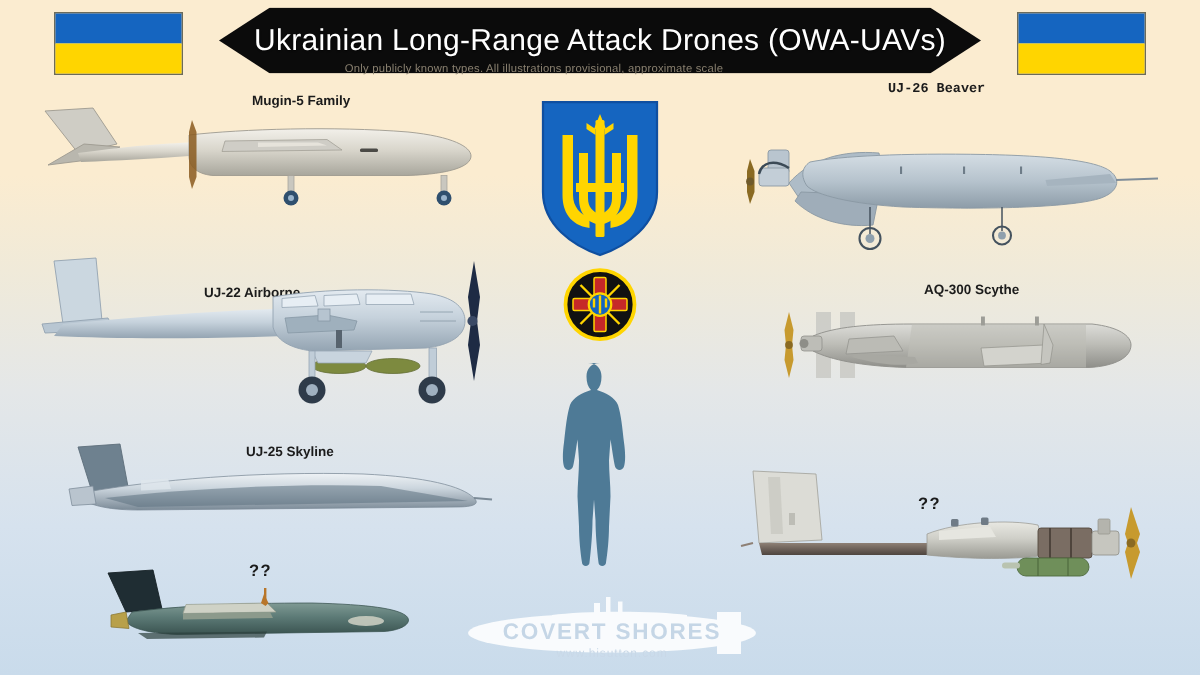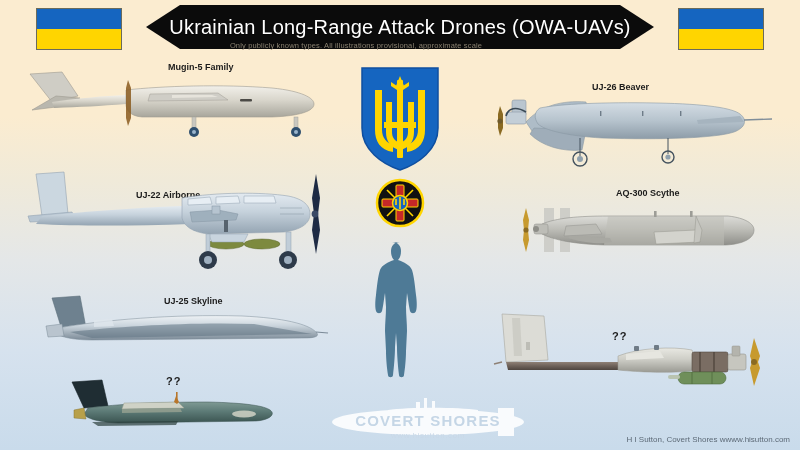--- a/index.html
+++ b/index.html
@@ -42,21 +42,21 @@
   .emblem { position:absolute; left:375px; top:178px; width:50px; height:50px; }
 
   
   .human { position:absolute; left:366px; top:240px; width:68px; height:140px; }
 
   
   .drone { position:absolute; }
   .drone svg { display:block; overflow:visible; }
 
   
-  .watermark { position:absolute; left:328px; top:392px; width:210px; height:54px; opacity:.92; }
+  .watermark { position:absolute; left:308px; top:392px; width:210px; height:54px; opacity:.92; }
   .credit {
     position:absolute; right:10px; bottom:6px; font-size:8px; color:#5d6a77; white-space:nowrap;
   }
 </style>
 </head>
 <body>
 
 <div class="stage">
 
   <div class="flag left">
@@ -134,21 +134,21 @@
       <path d="M106 18 L109 26 L109 56 L106 64 L104 56 L104 26 Z" fill="#8a5a1e" opacity=".85"></path>
       <rect x="170" y="55" width="4" height="12" fill="#c9c7bf" stroke="#a5a29a" stroke-width=".5"></rect>
       <rect x="272" y="55" width="4" height="12" fill="#c9c7bf" stroke="#a5a29a" stroke-width=".5"></rect>
       <circle cx="172" cy="70" r="5" fill="#2f4f6e"></circle>
         <circle cx="172" cy="70" r="2" fill="#9ab4cc"></circle>
       <circle cx="274" cy="70" r="5" fill="#2f4f6e"></circle>
         <circle cx="274" cy="70" r="2" fill="#9ab4cc"></circle>
     </svg>
   </div>
 
-  <div class="label" style="left:592px; top:82px;">UJ-26 Beaver</div>
+  <div class="label" style="left:592px; top:54px;font-family:Liberation Mono, monospace;">UJ-26 Beaver</div>
   <div class="drone" style="left:482px; top:80px;">
     <svg viewBox="0 0 300 90" width="300" height="90">
       <defs>
         <linearGradient id="g2" x1="0" y1="0" x2="0" y2="1">
           <stop offset="0%" stop-color="#d4dde4"></stop>
             <stop offset="50%" stop-color="#b6c3cd"></stop>
             <stop offset="100%" stop-color="#8d9ca8"></stop>
         </linearGradient>
       </defs>
       <path d="M44 42 C58 26 80 20 104 22 L108 48 L52 54 Z" fill="#aebcc7" stroke="#8a98a4" stroke-width=".6"></path>
@@ -343,15 +343,14 @@
         <path d="M96 6 L99 6 L99 18 L96 18 Z"></path>
         <path d="M104 9 L107 9 L107 18 L104 18 Z"></path>
         <path d="M170 16 L186 16 L186 44 L170 44 Z"></path>
         <path d="M60 18 C80 15 130 15 150 18 L150 22 L60 22 Z"></path>
       </g>
       <text x="100" y="34" text-anchor="middle" font-family="Liberation Sans, sans-serif" font-size="15" font-weight="bold" fill="#c5d6e6" letter-spacing="1.2">COVERT SHORES</text>
       <text x="100" y="46" text-anchor="middle" font-family="Liberation Sans, sans-serif" font-size="8" fill="#c9d8e7" letter-spacing=".6">www.hisutton.com</text>
     </svg>
   </div>
 
-  <div class="credit">H I Sutton, Covert Shores wwww.hisutton.com</div>
 
 </div>
 
 </body></html>

